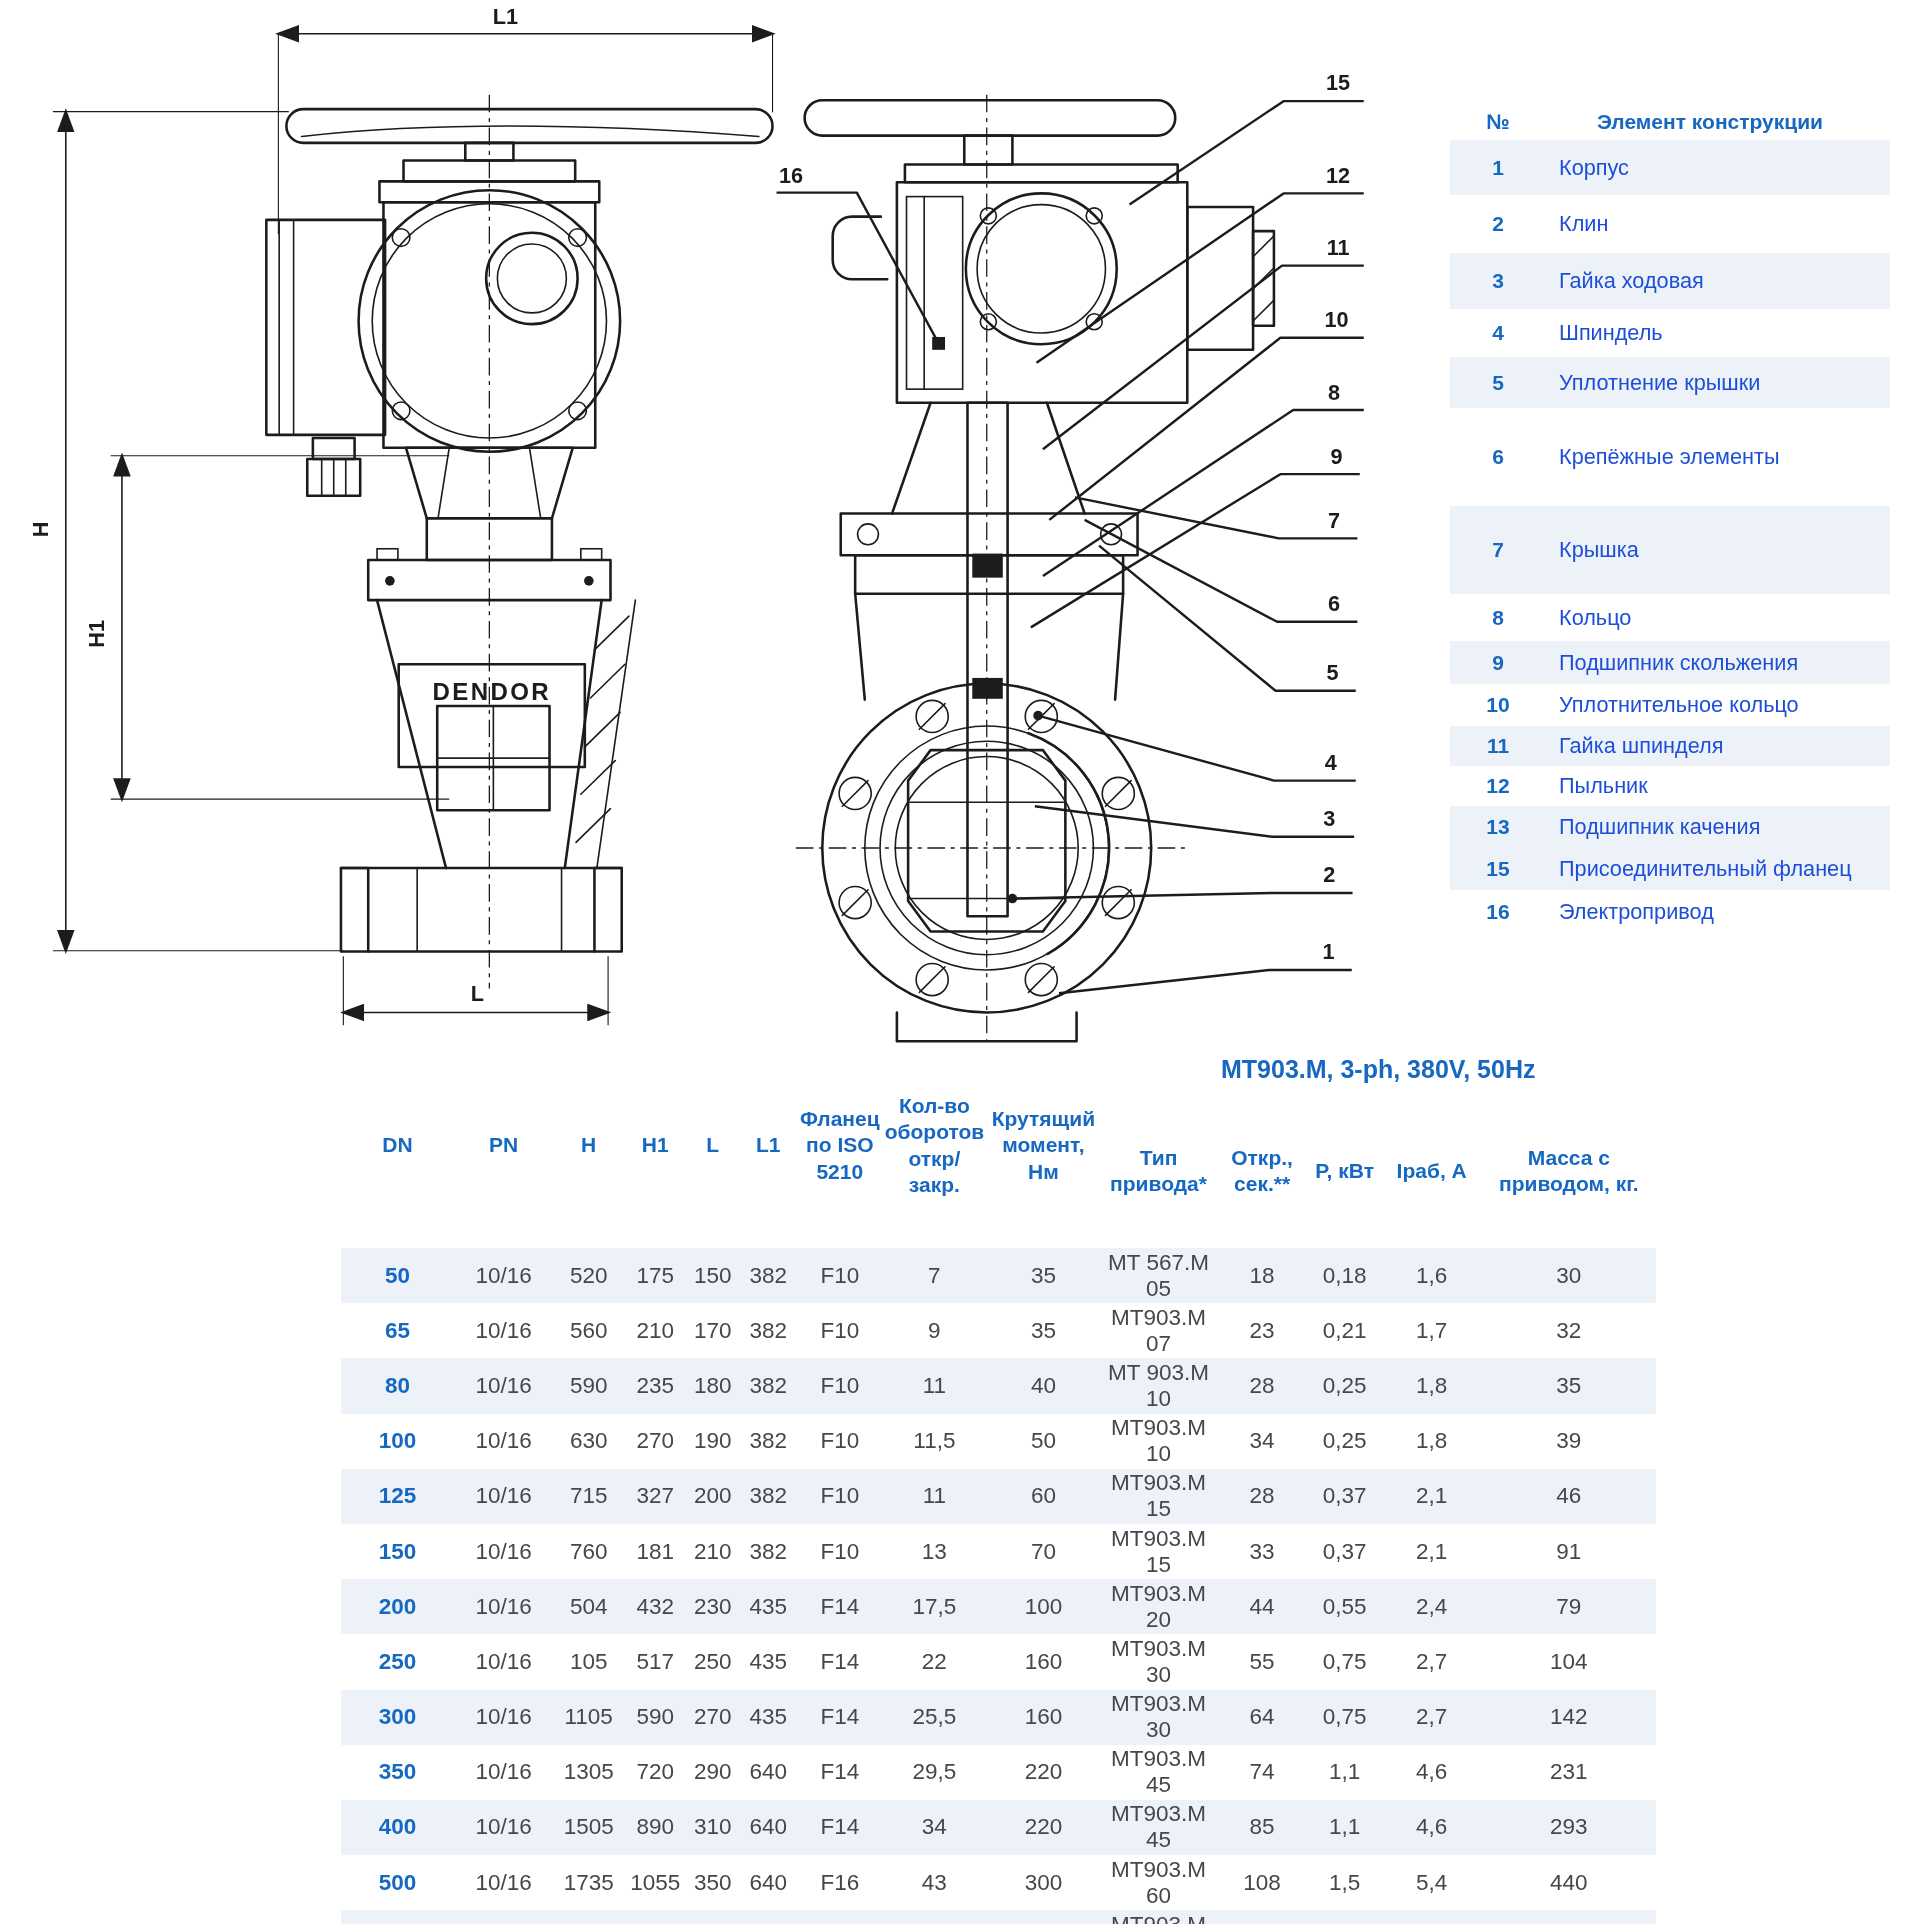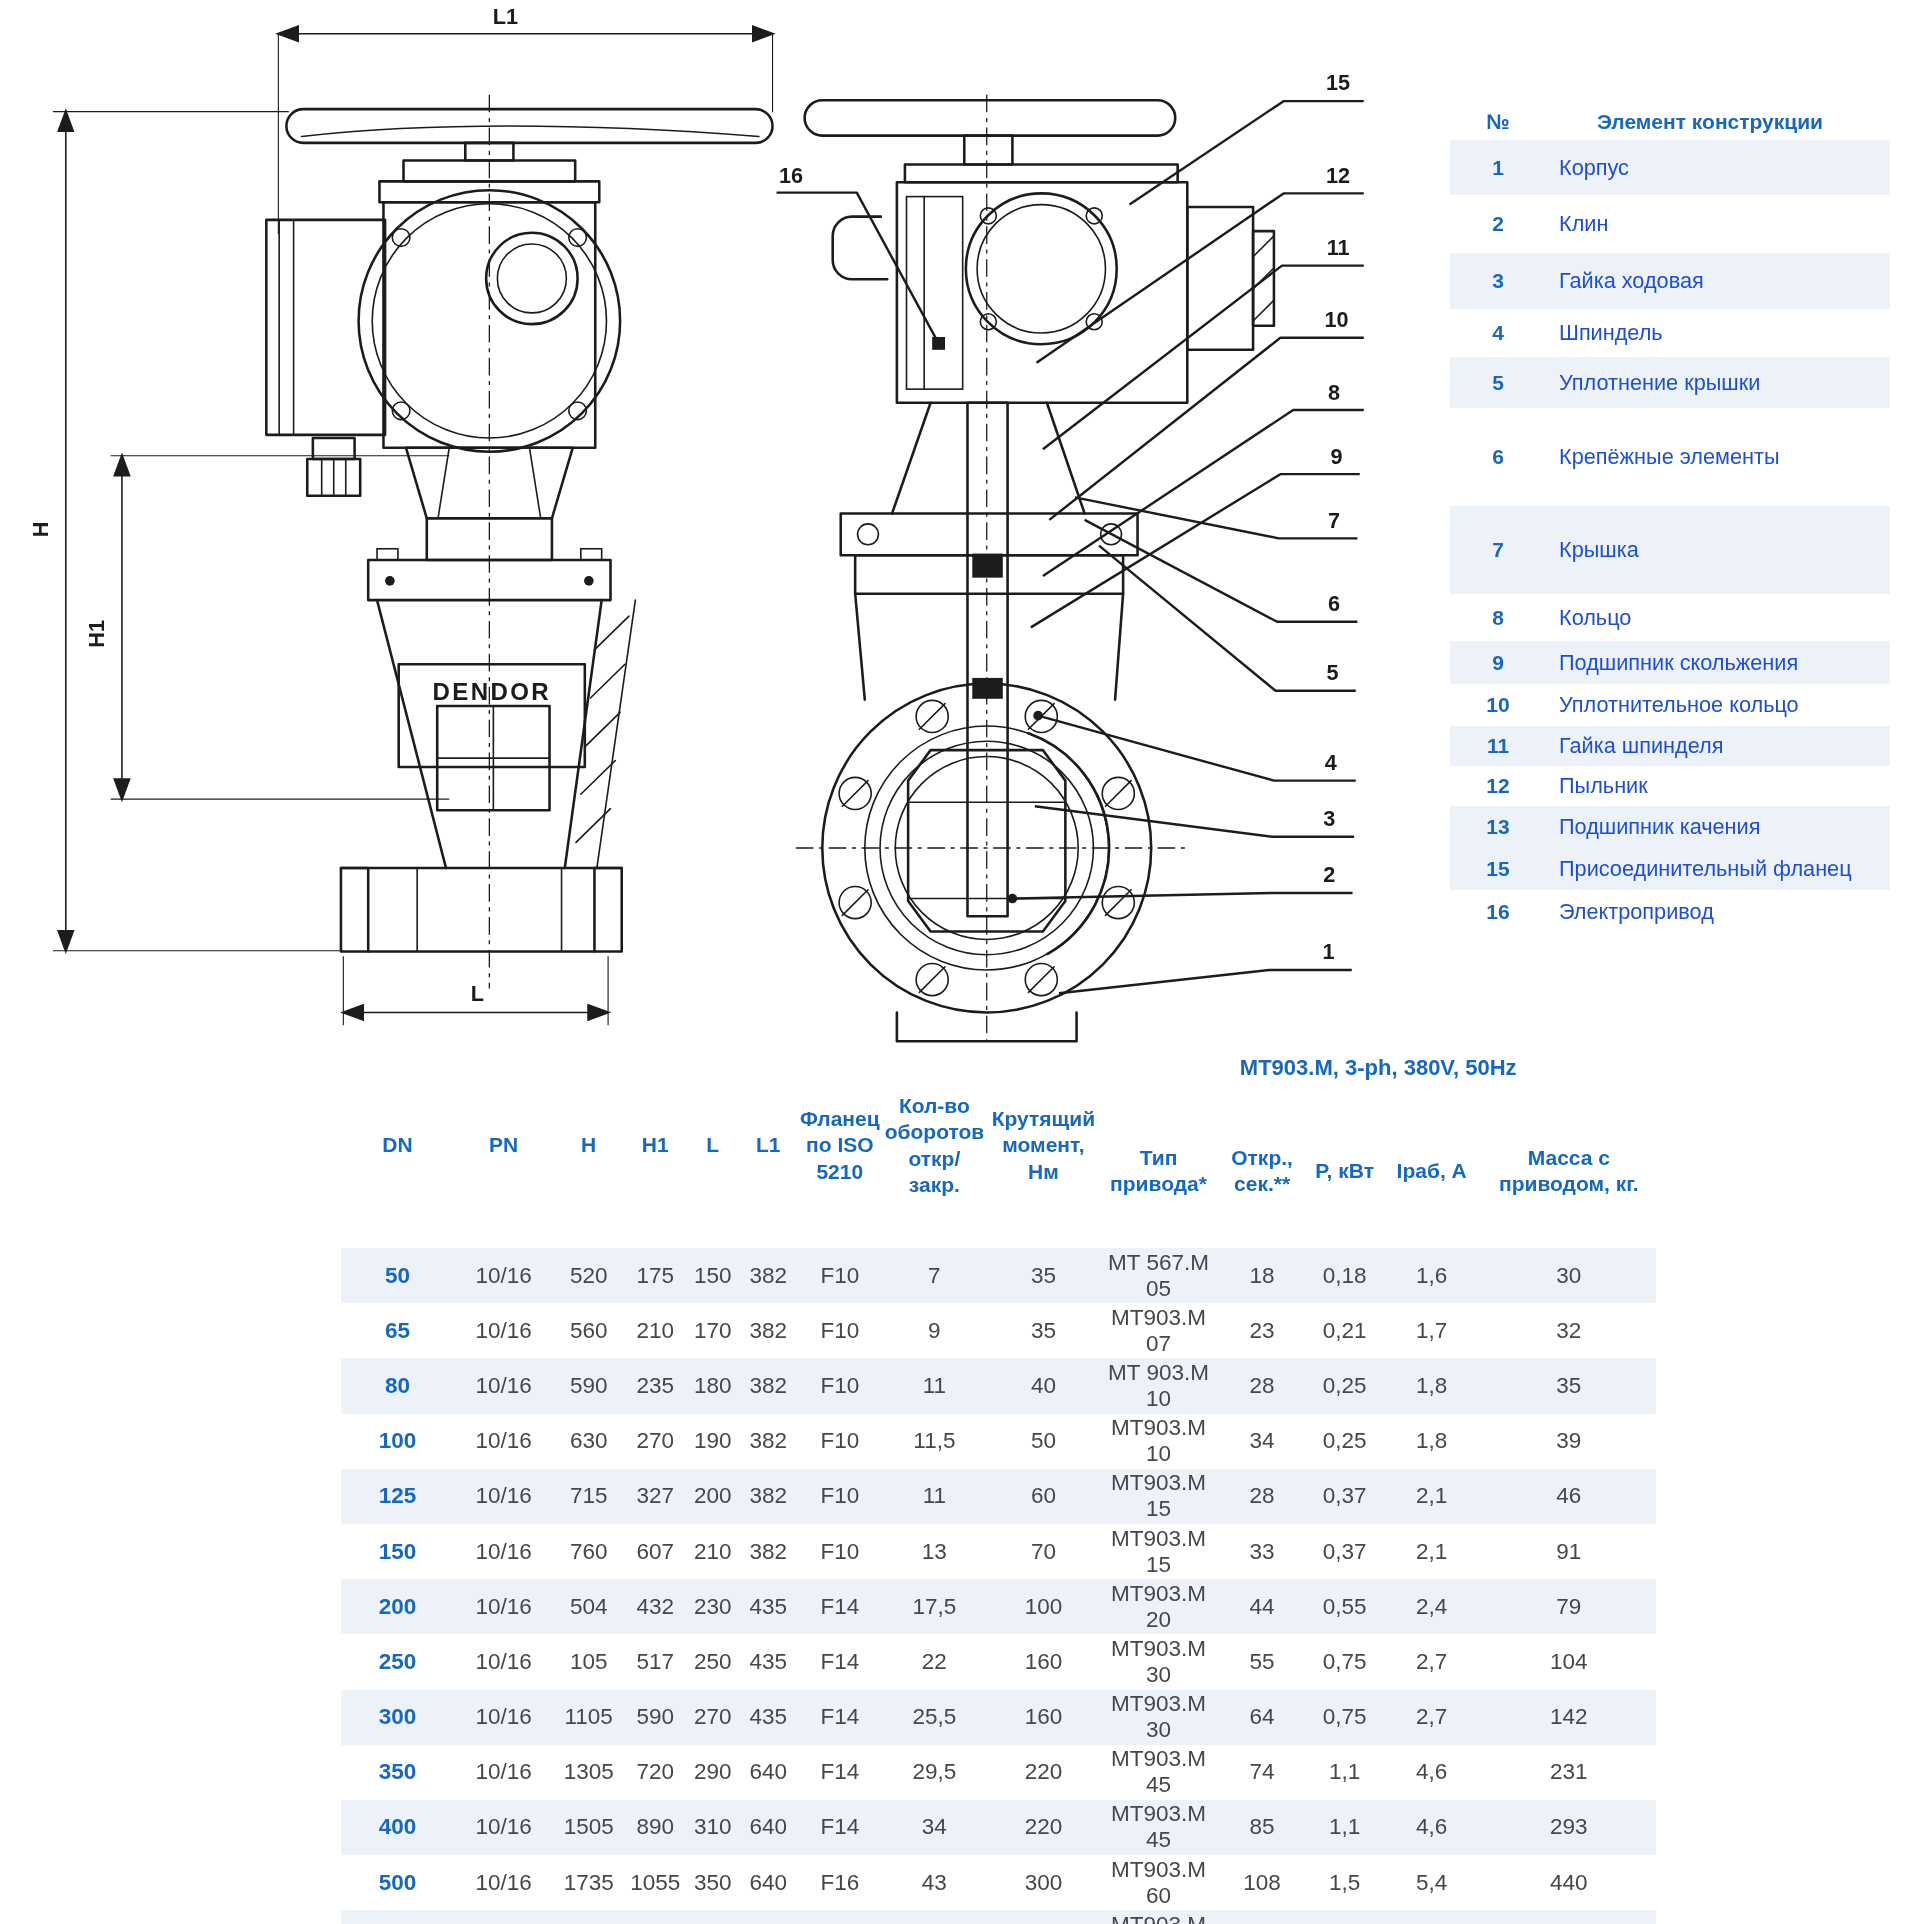--- a/index.html
+++ b/index.html
@@ -29,21 +29,21 @@
   .pt-row{display:flex;align-items:center;font-size:21.7px;}
   .pt-row .pt-num{width:96px;text-align:center;color:#1668c0;font-weight:700;font-size:21px;}
   .pt-row .pt-name{flex:1;color:#1d4ed8;padding-left:13px;}
   .pt-row.shade{background:#edf2f9;}
 
   
   .spec{position:absolute;left:341px;top:1043px;width:1315px;border-collapse:collapse;
         table-layout:fixed;}
   .spec th{color:#1668c0;font-size:21px;font-weight:700;text-align:center;
            vertical-align:middle;padding:3.2px 2.4px;line-height:1.25;}
-  .spec th.group{vertical-align:top;padding-top:11.2px;font-size:22px;}
+  .spec th.group{vertical-align:top;padding-top:11.2px;font-size:25px;}
   .spec thead tr.r1{height:51px;}
   .spec thead tr.r2{height:154px;}
   .spec tbody td{font-size:22.5px;color:#46464b;text-align:center;height:43px;
                  padding:1.6px 3.2px;vertical-align:middle;}
   .spec tbody td.dn{color:#1668c0;font-weight:700;}
   .spec tbody tr:nth-child(odd){background:#edf2f9;}
 </style>
 </head>
 <body>
 
@@ -432,21 +432,21 @@
           <td>MT903.M 15</td>
           <td>28</td>
           <td>0,37</td>
           <td>2,1</td>
           <td>46</td>
         </tr>
         <tr>
           <td class="dn">150</td>
           <td>10/16</td>
           <td>760</td>
-          <td>607</td>
+          <td>181</td>
           <td>210</td>
           <td>382</td>
           <td>F10</td>
           <td>13</td>
           <td>70</td>
           <td>MT903.M 15</td>
           <td>33</td>
           <td>0,37</td>
           <td>2,1</td>
           <td>91</td>

